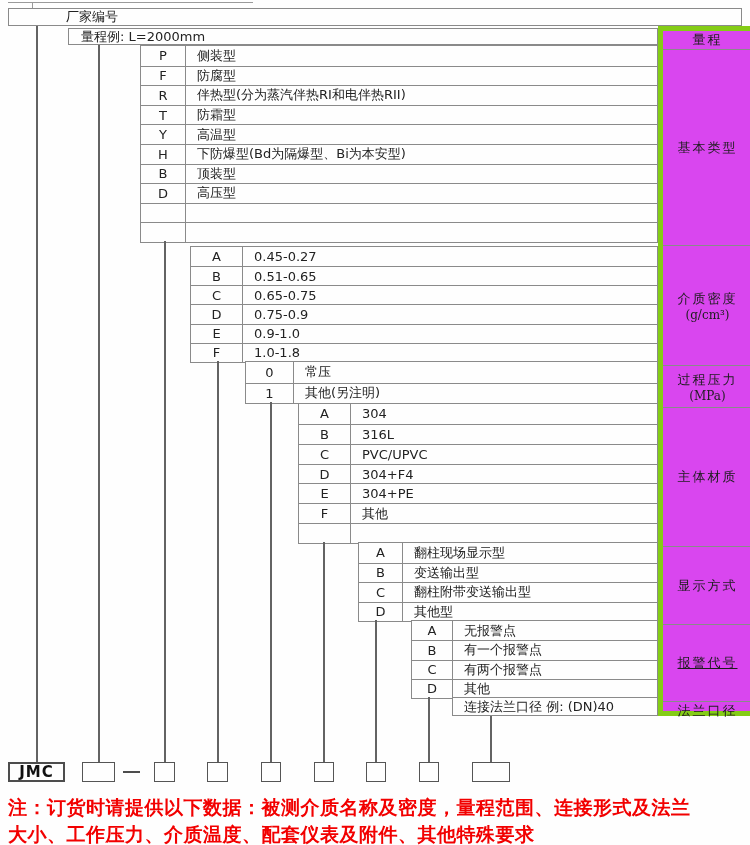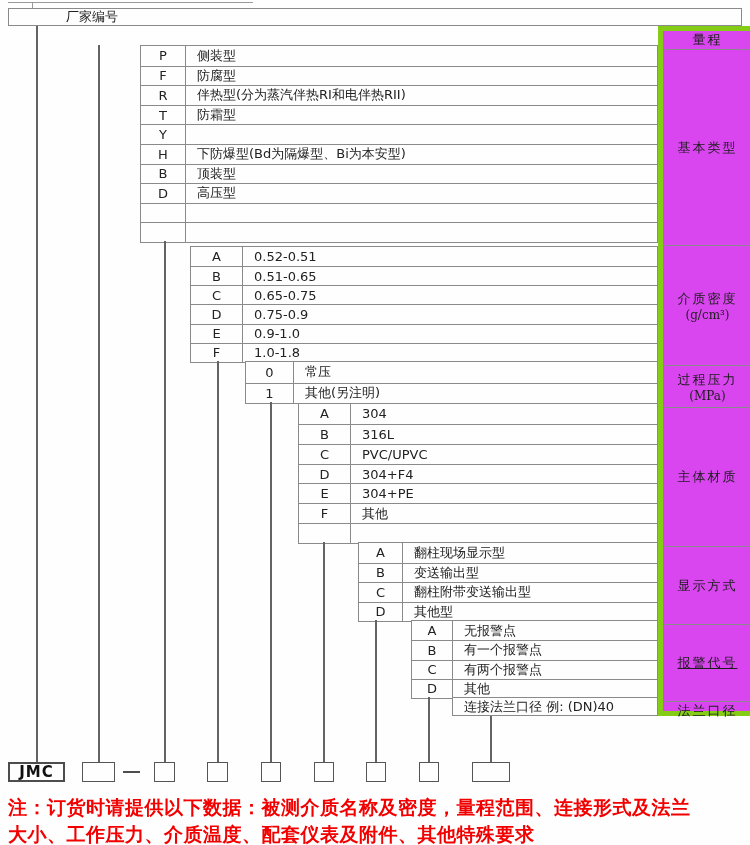--- a/index.html
+++ b/index.html
@@ -37,20 +37,23 @@
 <body>
 
 <div id="stage">
 
   <div class="hline" style="left:8px;top:2px;width:245px;"></div>
   <div class="vline" style="left:32px;top:2px;height:6px;"></div>
 
   <div class="cellbox" id="row1" style="left:8px;top:8px;width:734px;height:18px;">
     <span style="margin-left:57px;font-family:Liberation Serif, serif;">厂家编号</span>
   </div>
+  <div class="cellbox" id="row2" style="left:68px;top:28px;width:590px;height:17px;">
+    <span style="margin-left:12px;">量程例: L=2000mm</span>
+  </div>
 
   <div id="labelcol">
     <div class="lcell" style="height:19px;">
       <span>量程</span>
     </div>
     <div class="lcell" style="height:196px;">
       <span>基本类型</span>
     </div>
     <div class="lcell" style="height:120px;">
       <span>介质密度</span>
@@ -87,20 +90,21 @@
         <div class="trow" style="height: 19.6px;">
           <div class="tcode" style="width: 45px;">R</div>
           <div class="tdesc">伴热型(分为蒸汽伴热RI和电伴热RII)</div>
         </div>
         <div class="trow" style="height: 19.6px;">
           <div class="tcode" style="width: 45px;">T</div>
           <div class="tdesc">防霜型</div>
         </div>
         <div class="trow" style="height: 19.6px;">
           <div class="tcode" style="width: 45px;">Y</div>
+          <div class="tdesc">高温型</div>
         </div>
         <div class="trow" style="height: 19.6px;">
           <div class="tcode" style="width: 45px;">H</div>
           <div class="tdesc">下防爆型(Bd为隔爆型、Bi为本安型)</div>
         </div>
         <div class="trow" style="height: 19.6px;">
           <div class="tcode" style="width: 45px;">B</div>
           <div class="tdesc">顶装型</div>
         </div>
         <div class="trow" style="height: 19.6px;">
@@ -112,21 +116,21 @@
           <div class="tdesc"></div>
         </div>
         <div class="trow" style="height: 19.6px;">
           <div class="tcode" style="width: 45px;"></div>
           <div class="tdesc"></div>
         </div>
       </div>
       <div class="tbl" style="left: 190px; top: 246px; width: 468px; height: 117.02px;">
         <div class="trow" style="height: 19.17px;">
           <div class="tcode" style="width: 52px;">A</div>
-          <div class="tdesc">0.52-0.51</div>
+          <div class="tdesc">0.45-0.27</div>
         </div>
         <div class="trow" style="height: 19.17px;">
           <div class="tcode" style="width: 52px;">B</div>
           <div class="tdesc">0.51-0.65</div>
         </div>
         <div class="trow" style="height: 19.17px;">
           <div class="tcode" style="width: 52px;">C</div>
           <div class="tdesc">0.65-0.75</div>
         </div>
         <div class="trow" style="height: 19.17px;">

